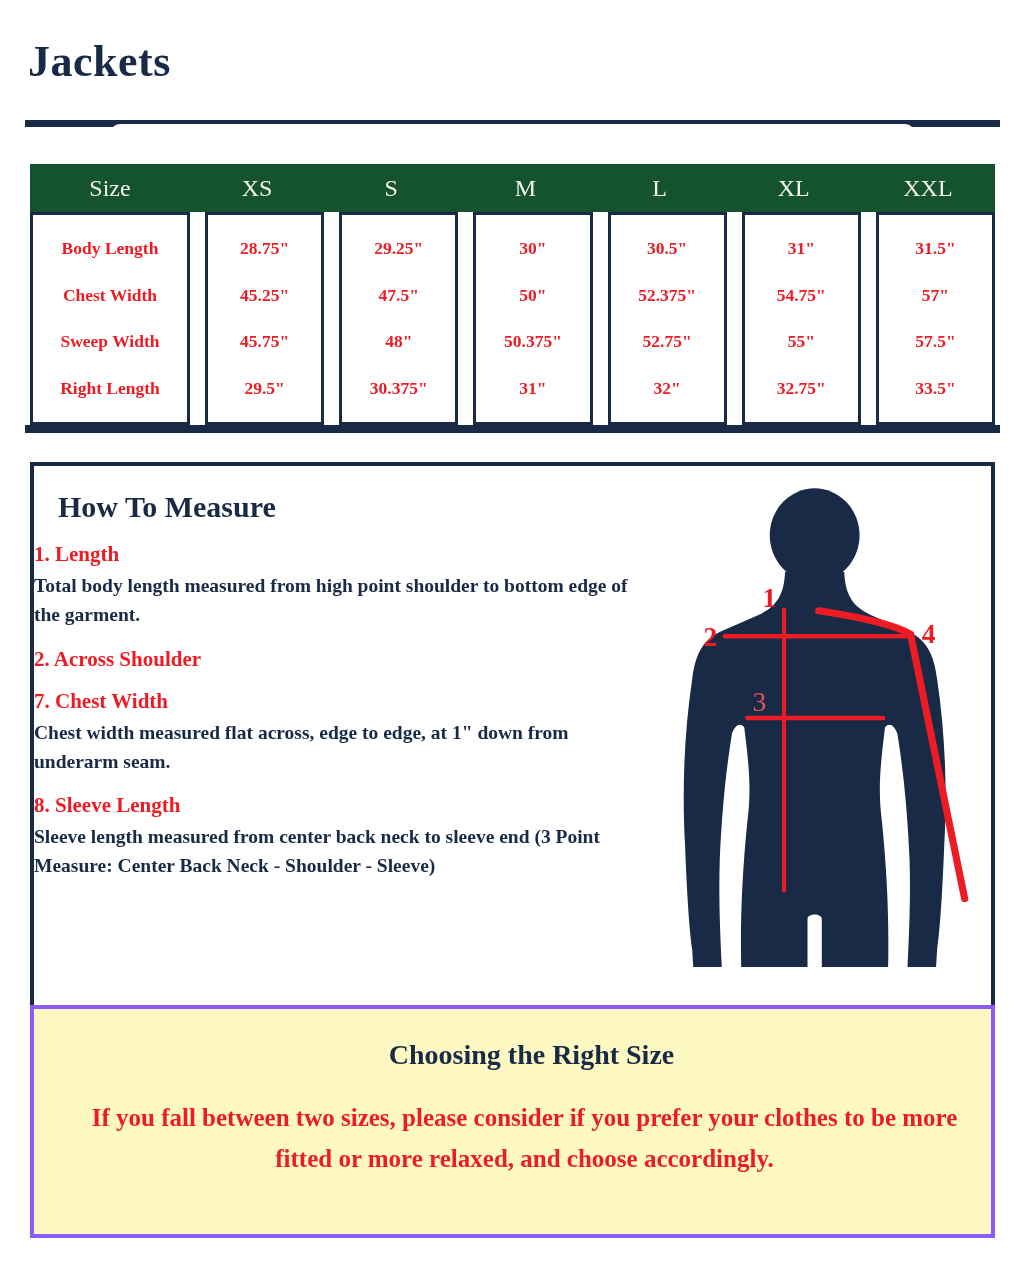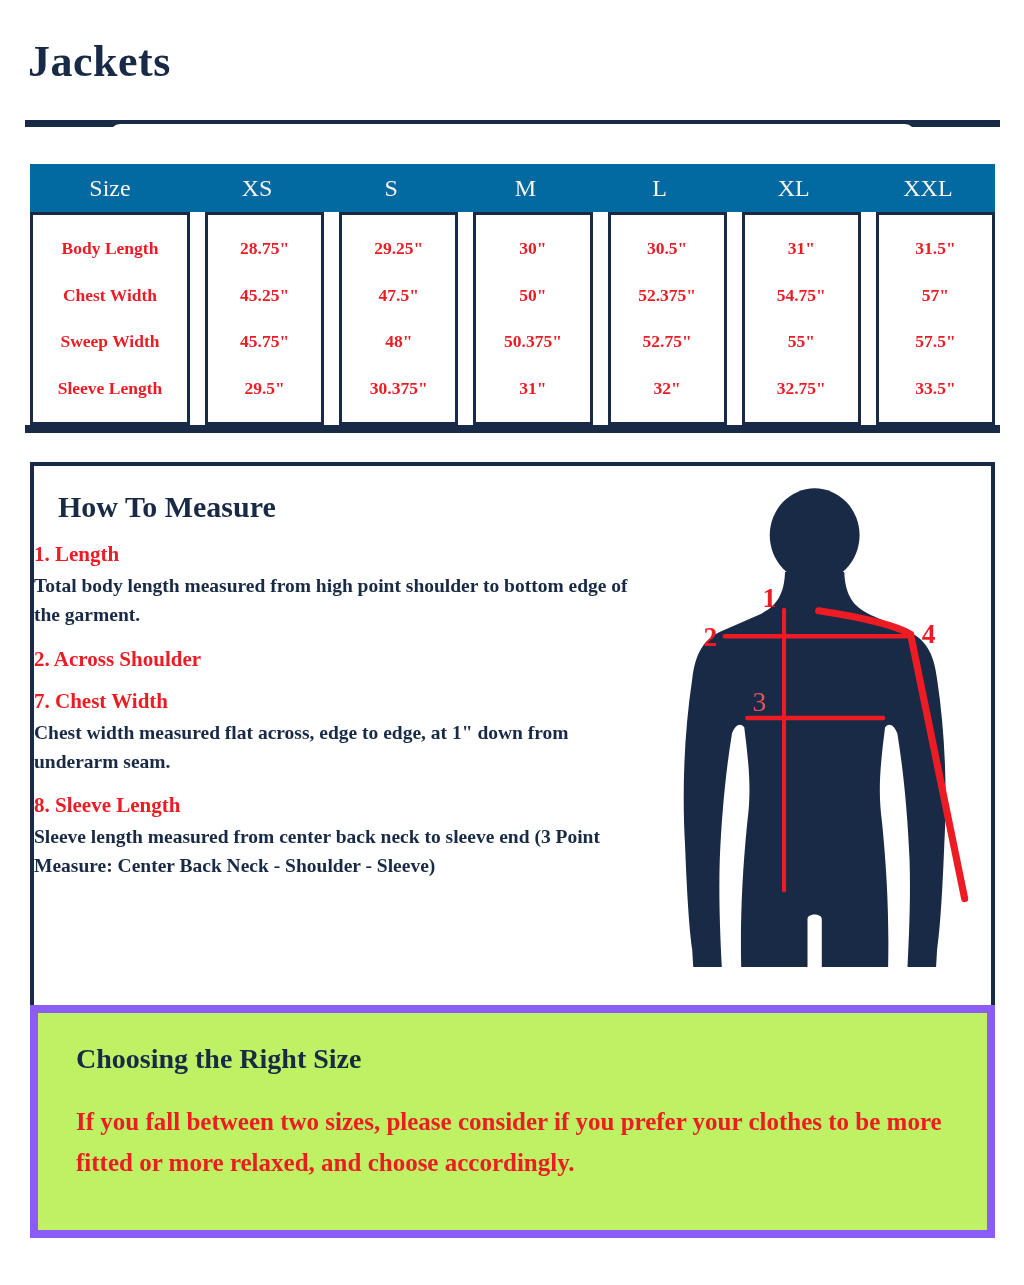--- a/index.html
+++ b/index.html
@@ -17,21 +17,21 @@
     position:absolute; left:25px; top:120px; width:975px; height:7px;
     background:#182a45;
   }
   .scroll-pill {
     position:absolute; left:110px; top:124px; width:805px; height:38px;
     background:#ffffff; border-radius:10px; z-index:2;
   }
   
   .size-header {
     position:absolute; left:30px; top:164px; width:965px; height:48px;
-    background:#0369a1; display:flex; align-items:center; z-index:1;
+    background:#14532d; display:flex; align-items:center; z-index:1;
   }
   .size-header .hcell {
     flex:1; text-align:center; color:#f5f4f0; font-size:24px;
   }
   .size-header .hcell.first { flex:0 0 160px; }
   .size-body {
     position:absolute; left:30px; top:212px; width:965px; height:213px;
     display:flex; gap:15px;
   }
   .size-col {
@@ -58,21 +58,21 @@
   .htm-steps { width:610px; }
   .step { margin-bottom:17px; }
   .step-title { color:#ed1c24; font-weight:bold; font-size:21px; margin-bottom:4px; }
   .step-text  { color:#182a45; font-weight:bold; font-size:19.5px; line-height:1.5; }
   .diagram {
     position:absolute; left:612px; top:4px; width:372px; height:500px;
   }
   
   .choose-box {
     position:absolute; left:30px; top:1005px; width:965px; height:233px;
-    border:8px solid #8b5cf6; background:#bef264;
+    border:4px solid #8b5cf6; background:#fef9c3;text-align:center;
   }
   .choose-heading {
     margin:30px 0 26px 38px; font-size:28px; font-weight:bold; color:#182a45;
   }
   .choose-text {
     margin-left:38px; width:905px;
     color:#ed1c24; font-weight:bold; font-size:25px; line-height:1.65;
   }
 </style>
 </head>
@@ -91,21 +91,21 @@
   <div class="hcell">L</div>
   <div class="hcell">XL</div>
   <div class="hcell">XXL</div>
 </div>
 
 <div class="size-body">
   <div class="size-col first">
     <div class="cell">Body Length</div>
     <div class="cell">Chest Width</div>
     <div class="cell">Sweep Width</div>
-    <div class="cell">Sleeve Length</div>
+    <div class="cell">Right Length</div>
   </div>
   <div class="size-col">
     <div class="cell">28.75"</div>
     <div class="cell">45.25"</div>
     <div class="cell">45.75"</div>
     <div class="cell">29.5"</div>
   </div>
   <div class="size-col">
     <div class="cell">29.25"</div>
     <div class="cell">47.5"</div>

